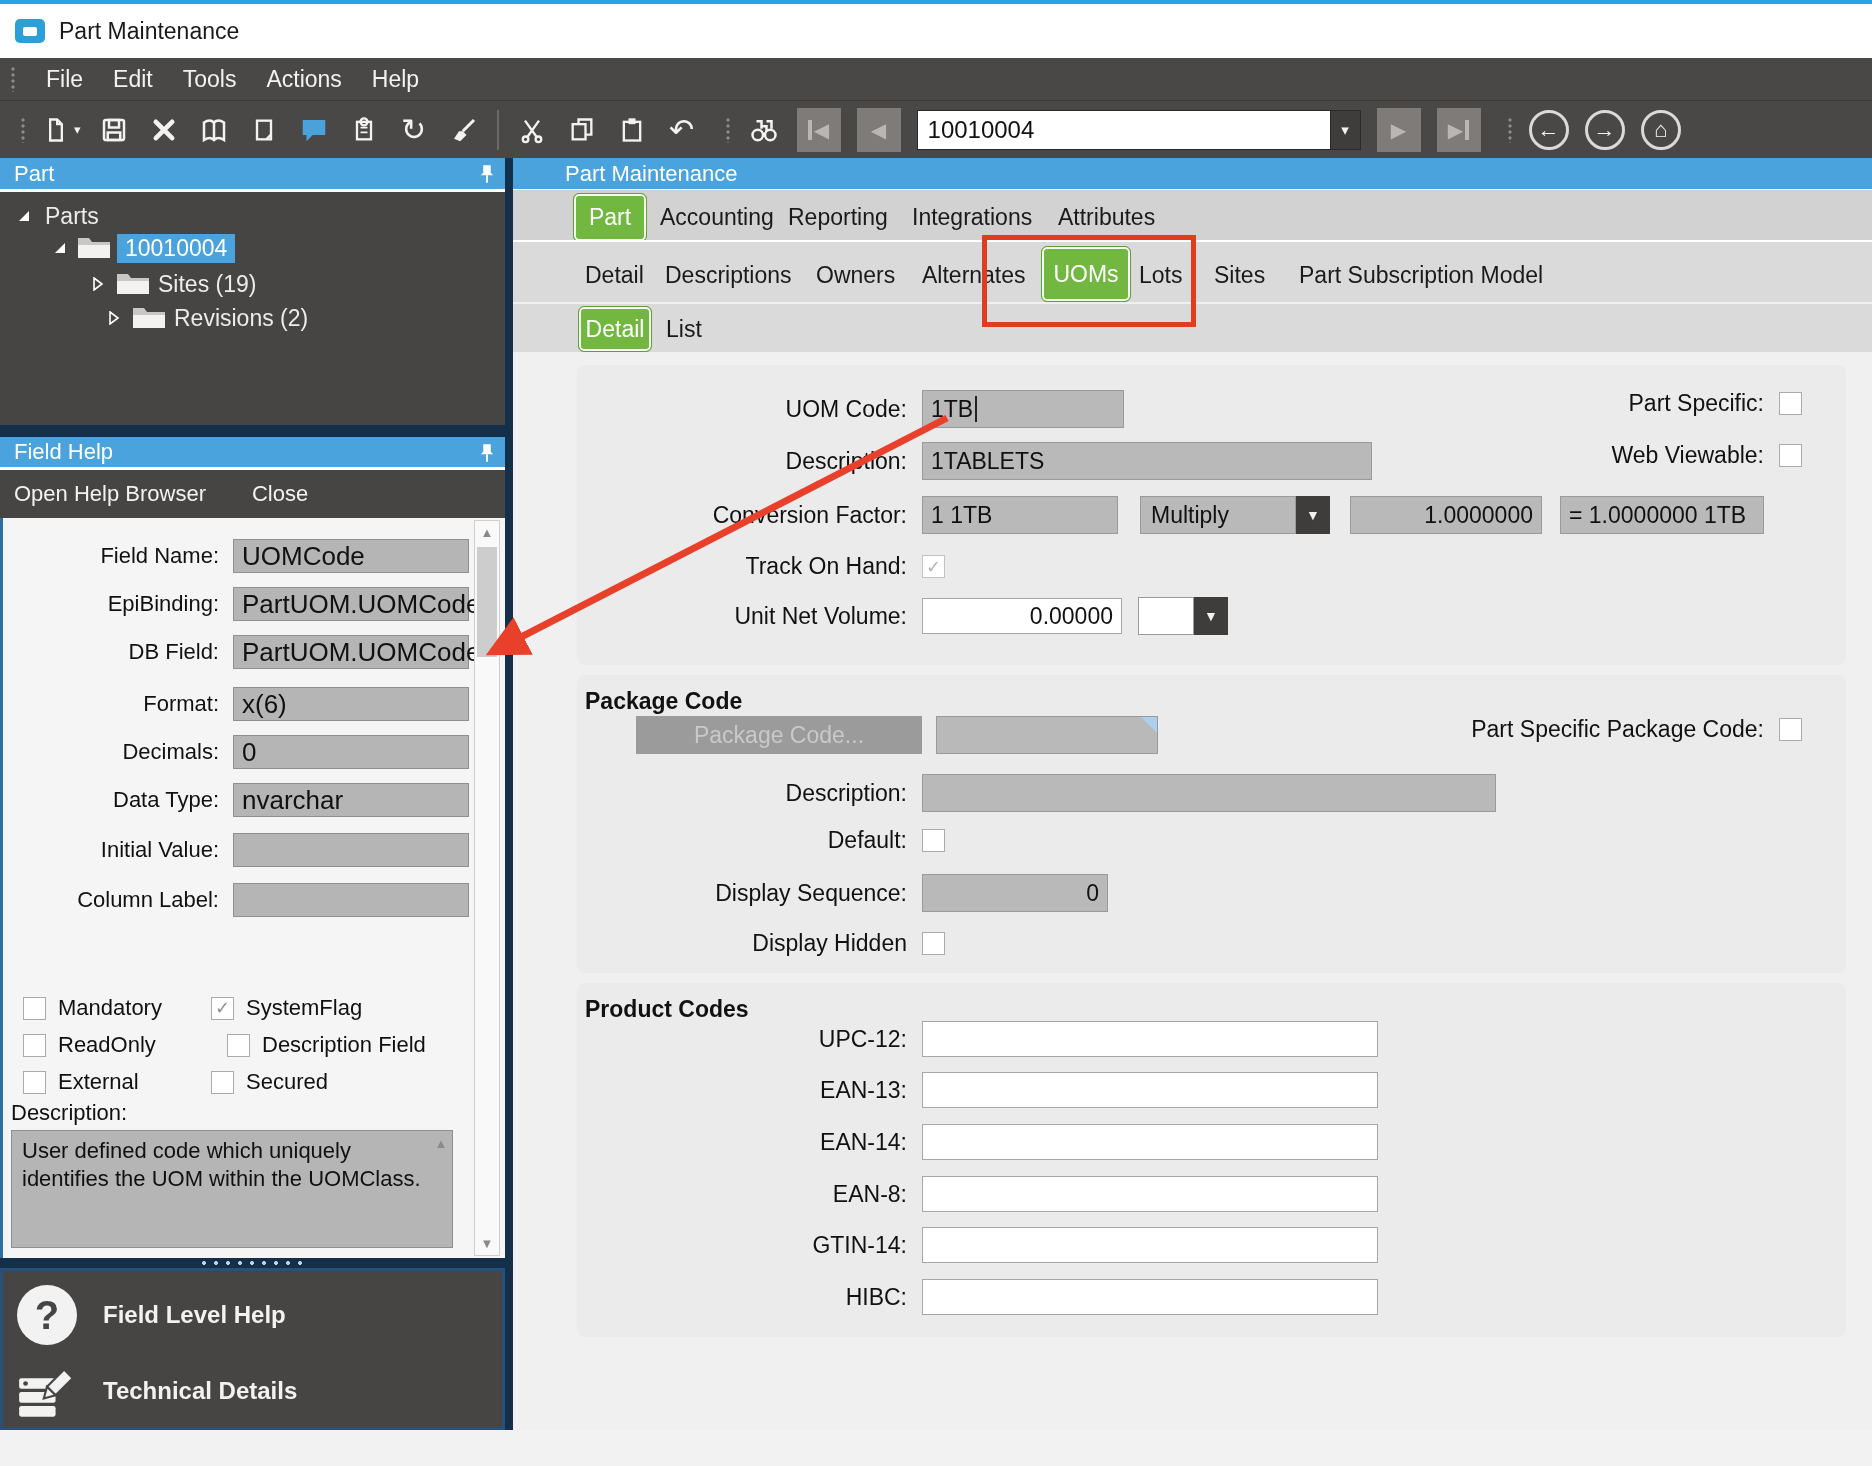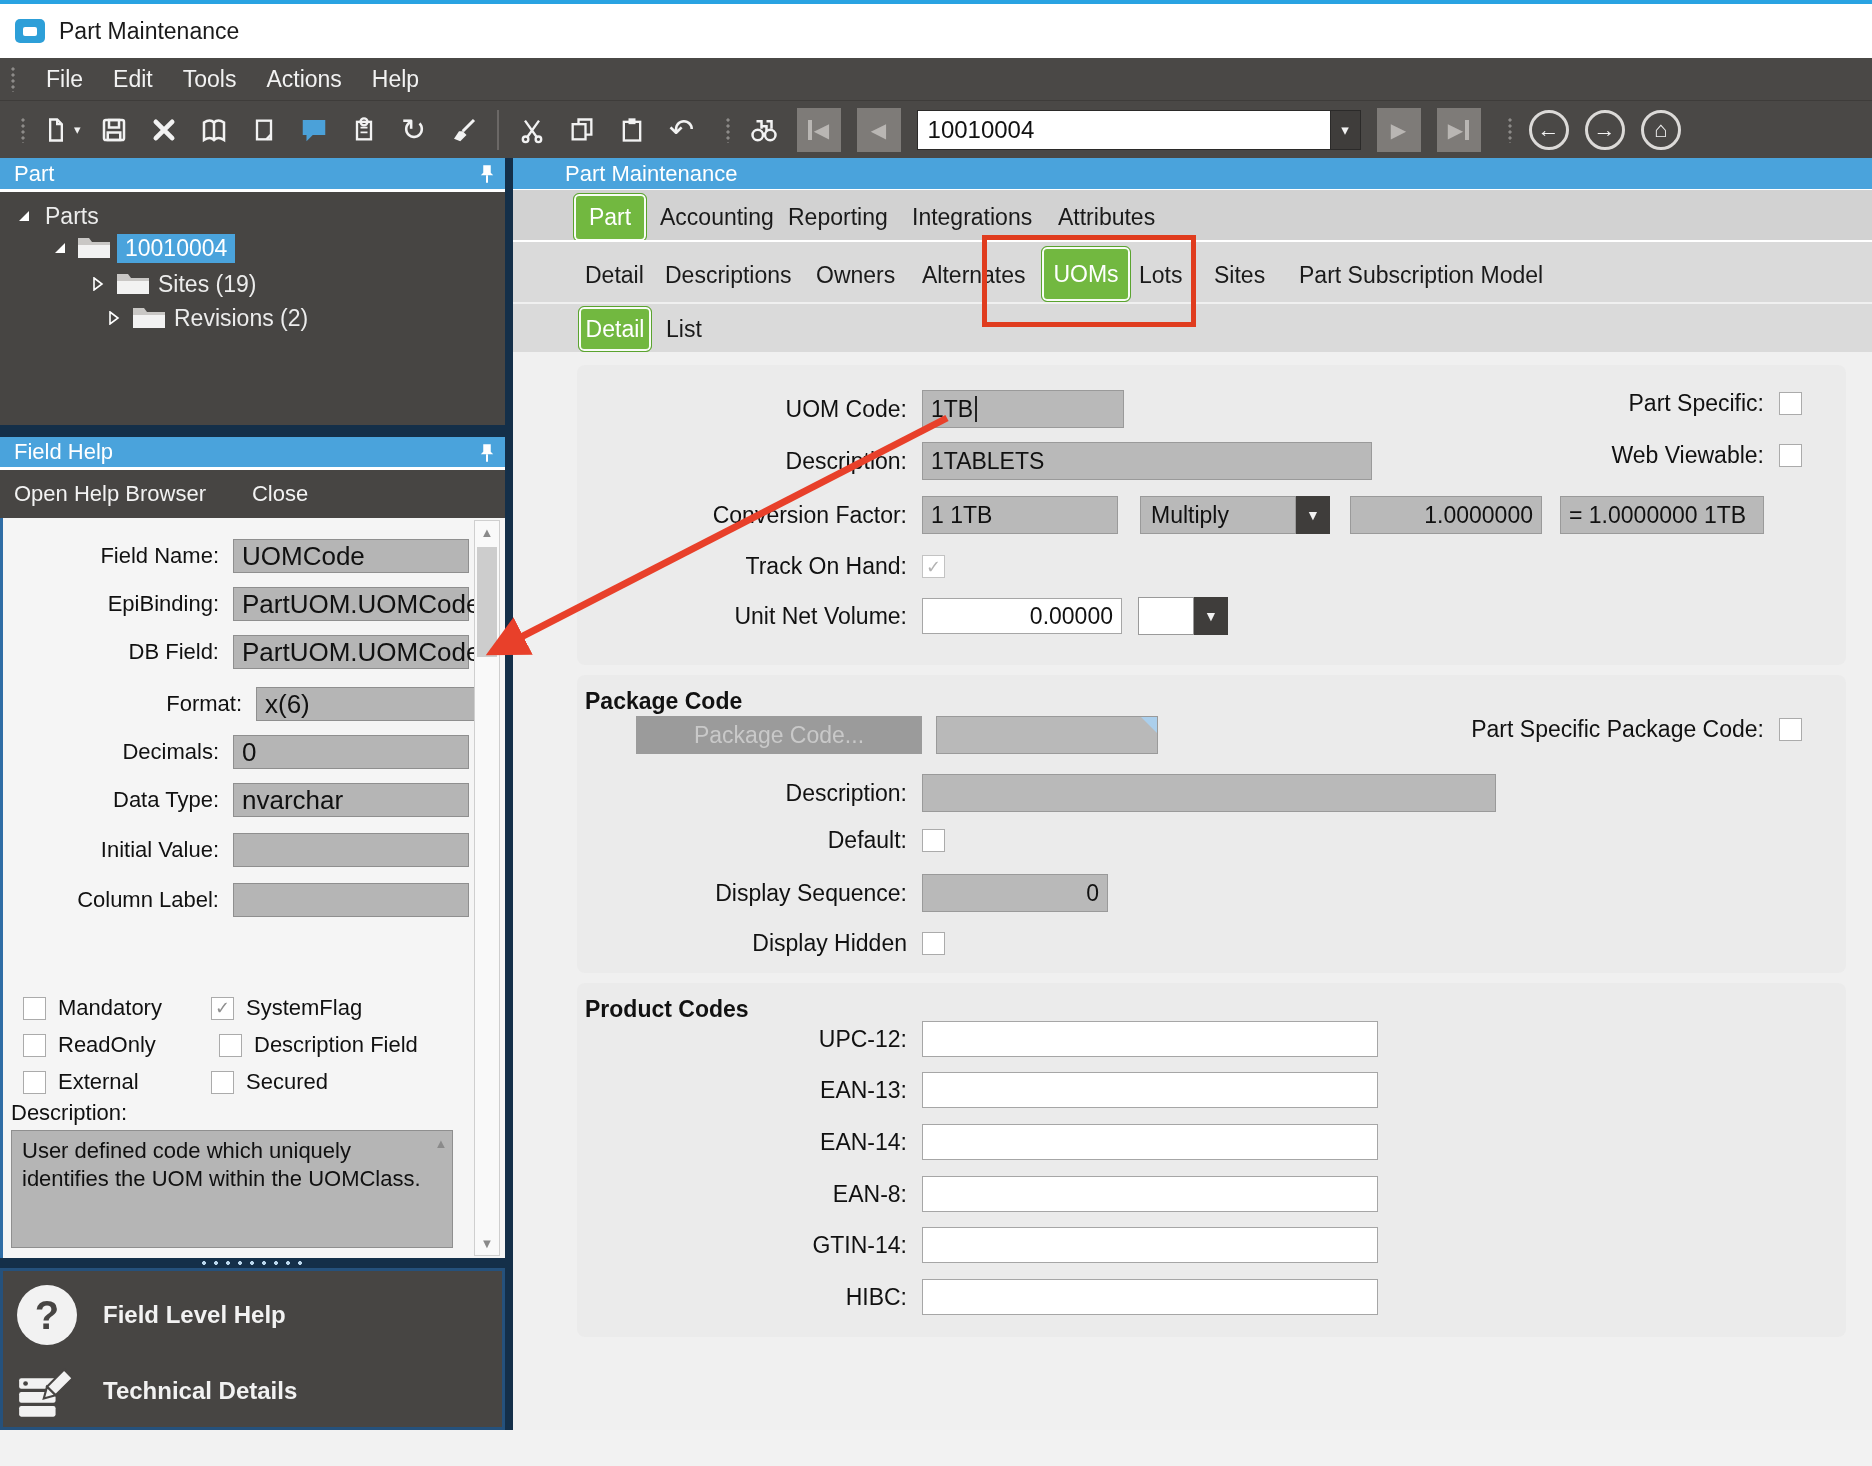--- a/index.html
+++ b/index.html
@@ -293,21 +293,21 @@
         <div class="val">UOMCode</div>
       </div>
     <div class="fh-row" style="top:67px;">
         <div class="lab">EpiBinding:</div>
         <div class="val">PartUOM.UOMCode</div>
       </div>
     <div class="fh-row" style="top:115px;">
         <div class="lab">DB Field:</div>
         <div class="val">PartUOM.UOMCode</div>
       </div>
-    <div class="fh-row" style="top:167px;padding-left:23px;">
+    <div class="fh-row" style="top:167px;">
         <div class="lab">Format:</div>
         <div class="val">x(6)</div>
       </div>
     <div class="fh-row" style="top:215px;">
         <div class="lab">Decimals:</div>
         <div class="val">0</div>
       </div>
     <div class="fh-row" style="top:263px;">
         <div class="lab">Data Type:</div>
         <div class="val">nvarchar</div>
@@ -326,21 +326,21 @@
         <span>Mandatory</span>
       </div>
     <div class="fh-check" style="left:208px;top:477px;">
         <div class="cb checked"></div>
         <span>SystemFlag</span>
       </div>
     <div class="fh-check" style="left:20px;top:514px;">
         <div class="cb"></div>
         <span>ReadOnly</span>
       </div>
-    <div class="fh-check" style="left:216px;top:514px;">
+    <div class="fh-check" style="left:224px;top:514px;">
         <div class="cb"></div>
         <span>Description Field</span>
       </div>
     <div class="fh-check" style="left:20px;top:551px;">
         <div class="cb"></div>
         <span>External</span>
       </div>
     <div class="fh-check" style="left:208px;top:551px;">
         <div class="cb"></div>
         <span>Secured</span>

